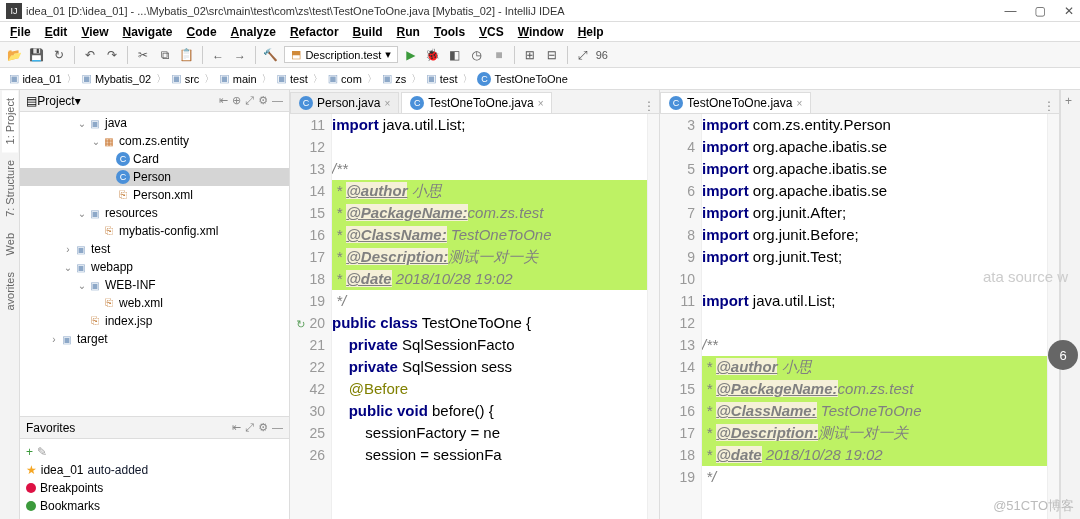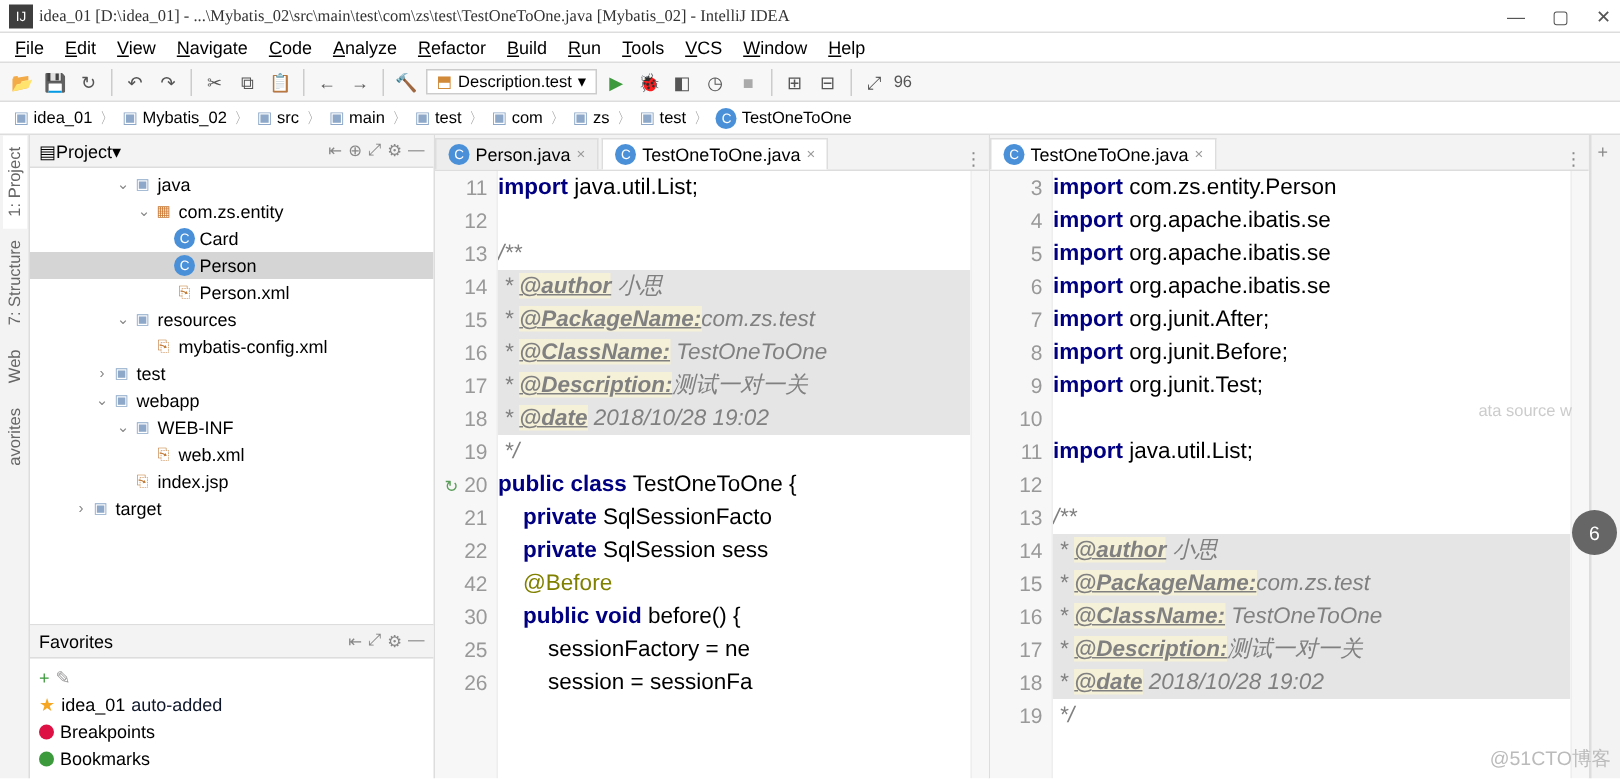--- a/index.html
+++ b/index.html
@@ -1,21 +1,21 @@
 <!DOCTYPE html>
 <html><head>
 <meta charset="utf-8">
 <style>
 * { margin:0; padding:0; box-sizing:border-box; font-family:"Segoe UI",Arial,sans-serif; }
 body { width:1080px; height:519px; background:#fff; font-size:12px; color:#000; overflow:hidden; position:relative; }
 .titlebar { height:22px; background:#fff; border-bottom:1px solid #ddd; display:flex; align-items:center; padding:0 6px; }
 .title-icon { width:16px; height:16px; background:#3e3e3e; color:#fff; font-size:9px; display:flex; align-items:center; justify-content:center; margin-right:4px; }
-.titlebar .title { font-size:11px; color:#333;font-family:Liberation Serif, serif; }
+.titlebar .title { font-size:11px; color:#333; }
 .win-controls { margin-left:auto; display:flex; gap:18px; font-size:12px; color:#555; }
-.menubar { height:20px; display:flex; align-items:flex-end; padding:0 4px; gap:2px; border-bottom:1px solid #ddd; }
+.menubar { height:20px; display:flex; align-items:flex-end; padding:0 4px; gap:2px; border-bottom:1px solid #ddd;font-weight:bold; }
 .menubar .mi { padding:2px 6px; font-size:12px; }
 .menubar .mi u { text-decoration:underline; }
 .toolbar { height:26px; display:flex; align-items:center; padding:0 6px; gap:4px; border-bottom:1px solid #ddd; background:#f7f7f7; }
 .tb-btn { width:18px; height:18px; display:flex; align-items:center; justify-content:center; font-size:12px; color:#555; }
 .tb-sep { width:1px; height:18px; background:#ccc; margin:0 2px; }
 .run-cfg { border:1px solid #ccc; padding:1px 6px; font-size:11px; background:#fff; display:flex; align-items:center; gap:4px; }
 .breadcrumb { height:22px; display:flex; align-items:center; padding:0 6px; gap:2px; border-bottom:1px solid #ddd; background:#fff; font-size:11px; }
 .bc-item { display:flex; align-items:center; gap:3px; padding:0 3px; }
 .bc-sep { color:#999; font-size:10px; }
 .folder-icon { color:#8da8c8; }
@@ -52,27 +52,27 @@
 .tab .x { color:#999; font-size:10px; }
 .code-wrap { flex:1; display:flex; overflow:hidden; background:#fff;justify-content:flex-end; }
 .gutter { width:42px; background:#f7f7f7; border-right:1px solid #eee; font-family:Consolas,monospace; font-size:14px; color:#999; text-align:right; padding-right:6px; line-height:22px; }
 .gutter .gl { height:22px; }
 .code { flex:1; font-family:Consolas,monospace; font-size:15px; line-height:22px; white-space:pre; overflow:hidden; }
 .kw { color:#000080; font-weight:bold; }
 .doc { color:#808080; font-style:italic; }
 .tag { color:#808080; font-style:italic; text-decoration:underline; font-weight:bold; background:#f5f0d8; }
 .cn { font-style:italic; }
 .ann { color:#808000; }
-.hl { background:#e5e5e5; }
+.hl { background:#bef264; }
 .right-gut { width:12px; background:#f7f7f7; border-left:1px solid #eee; }
 .rside { width:20px; background:#f3f3f3; border-left:1px solid #ddd; }
 .watermark { position:absolute; right:6px; bottom:4px; color:#bbb; font-size:13px; }
 .gut-icon { color:#5a9e5a; font-size:11px; }
 .circle-badge { position:absolute; right:2px; top:340px; width:30px;height:30px;border-radius:50%;background:#666;color:#fff;display:flex;align-items:center;justify-content:center;font-size:13px; }
-.ghost { color:#ccc; position:absolute; right:32px; top:268px; font-size:11px; }
+.ghost { color:#ccc; position:absolute; right:12px; top:268px; font-size:15px; }
 </style>
 </head>
 <body>
 
 <div class="titlebar">
   <div class="title-icon">IJ</div>
   <span class="title">idea_01 [D:\idea_01] - ...\Mybatis_02\src\main\test\com\zs\test\TestOneToOne.java [Mybatis_02] - IntelliJ IDEA</span>
   <div class="win-controls">
     <span>—</span>
     <span>▢</span>

